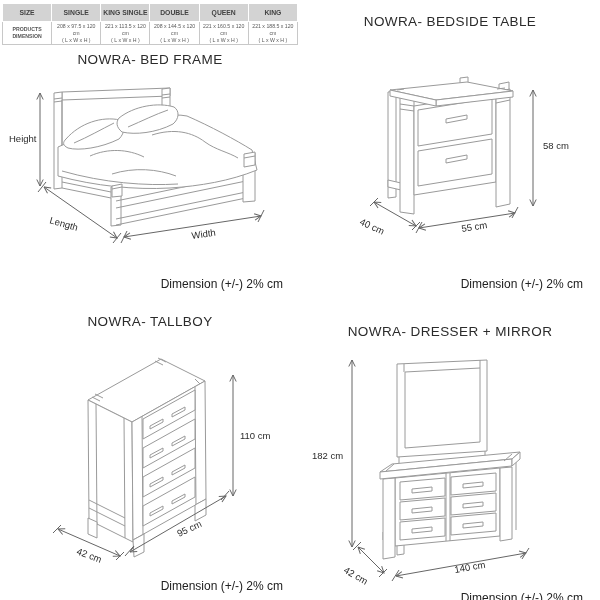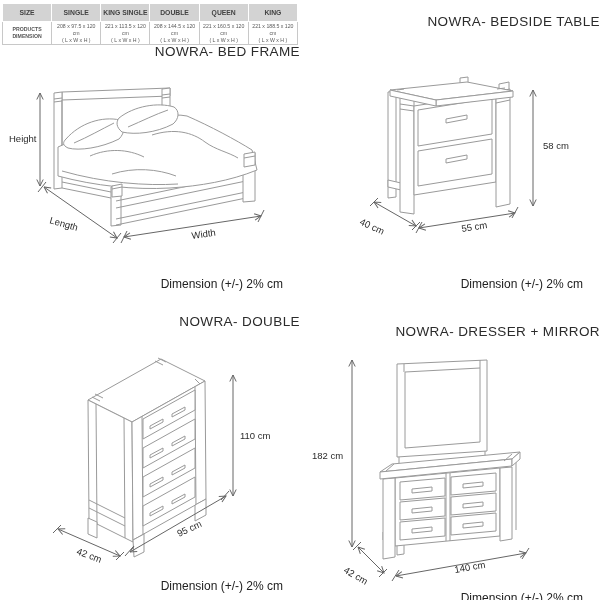--- a/index.html
+++ b/index.html
@@ -1,20 +1,20 @@
 <!DOCTYPE html>
 <html><head>
 <meta charset="utf-8">
 <style>
   html,body{margin:0;padding:0;background:#fff;}
   .canvas{position:relative;width:600px;height:600px;background:#fff;overflow:hidden;
           font-family:"Liberation Sans",sans-serif;}
   .quad{position:absolute;width:300px;height:300px;}
   #q1{left:0;top:0;} #q2{left:300px;top:0;} #q3{left:0;top:300px;} #q4{left:300px;top:312px;}
-  .title{position:absolute;left:0;width:100%;text-align:right;font-size:13.5px;
+  .title{position:absolute;left:0;width:100%;text-align:center;font-size:13.5px;
          color:#2b2b2b;letter-spacing:.4px;white-space:nowrap;}
   .note{position:absolute;right:17px;font-size:12px;color:#222;white-space:nowrap;}
   .dimsvg{position:absolute;left:0;}
   
   .size-table{position:absolute;left:2px;top:3px;width:296px;border-collapse:collapse;table-layout:fixed;}
   .size-table th{background:#d3d3d3;border:1.5px solid #fff;font-size:6.8px;font-weight:bold;
                  color:#424242;height:17px;text-align:center;padding:0 1px;}
   .size-table td{background:#fff;border:1px solid #c8c8c8;font-size:5.2px;color:#5a5a5a;
                  height:16px;text-align:center;padding:1px;line-height:1.3;}
   .size-table td .l2{display:block;}
@@ -64,21 +64,21 @@
           <span class="l2">( L x W x H )</span>
         </td>
         <td>
           <span>221 x 188.5 x 120 cm</span>
           <span class="l2">( L x W x H )</span>
         </td>
       </tr>
     </tbody>
       </table>
 
-    <div class="title" style="top:44px;">NOWRA- BED FRAME</div>
+    <div class="title" style="top:52px;">NOWRA- BED FRAME</div>
 
     <svg class="dimsvg" style="top:55px;" width="300" height="240" viewBox="0 0 300 240">
       <defs>
         <marker id="ae1" markerWidth="9" markerHeight="9" refX="7.5" refY="4" orient="auto" markerUnits="userSpaceOnUse">
           <path d="M1,0.8 L7.5,4 L1,7.2" fill="none" stroke="#666" stroke-width="1"></path>
         </marker>
         <marker id="as1" markerWidth="9" markerHeight="9" refX="0.5" refY="4" orient="auto" markerUnits="userSpaceOnUse">
           <path d="M7,0.8 L0.5,4 L7,7.2" fill="none" stroke="#666" stroke-width="1"></path>
         </marker>
       </defs>
@@ -213,21 +213,21 @@
         <line class="d" x1="70" y1="206" x2="78" y2="198"></line>
         <line class="d" x1="112" y1="230" x2="120" y2="222"></line>
         <text class="lbl" x="59" y="224" transform="rotate(25 59 224)">40 cm</text>
       </g>
     </svg>
 
     <div class="note" style="top:277px;">Dimension (+/-) 2% cm</div>
   </div>
 
   <div class="quad" id="q3">
-    <div class="title" style="top:14px;">NOWRA- DOUBLE</div>
+    <div class="title" style="top:14px;">NOWRA- TALLBOY</div>
 
     <svg class="dimsvg" style="top:0;" width="300" height="300" viewBox="0 0 300 300">
       <defs>
         <marker id="ae3" markerWidth="9" markerHeight="9" refX="7.5" refY="4" orient="auto" markerUnits="userSpaceOnUse">
           <path d="M1,0.8 L7.5,4 L1,7.2" fill="none" stroke="#666" stroke-width="1"></path>
         </marker>
         <marker id="as3" markerWidth="9" markerHeight="9" refX="0.5" refY="4" orient="auto" markerUnits="userSpaceOnUse">
           <path d="M7,0.8 L0.5,4 L7,7.2" fill="none" stroke="#666" stroke-width="1"></path>
         </marker>
       </defs>

